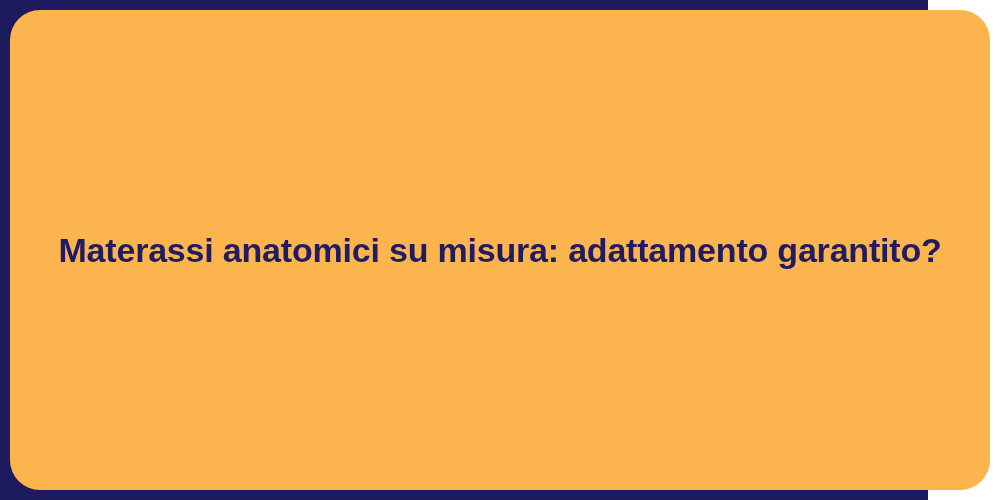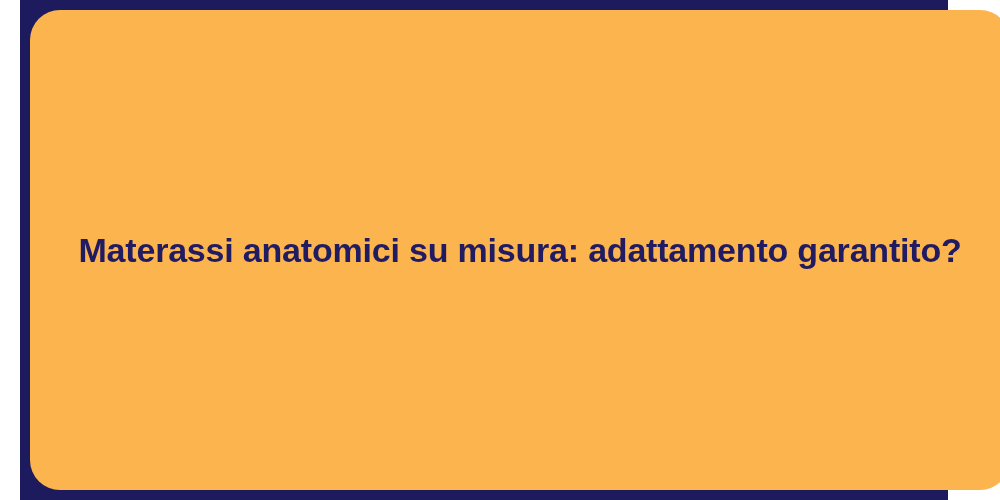--- a/index.html
+++ b/index.html
@@ -13,21 +13,20 @@
     overflow: hidden;
     font-family: "Liberation Sans", sans-serif;
   }
 
   .canvas {
     position: relative;
     width: 928px;
     height: 500px;
     background: #1e1a5e;
     box-sizing: border-box;
-    margin-left: 20px;
   }
 
   .card-panel {
     position: absolute;
     left: 10px;
     top: 10px;
     width: 980px;
     height: 480px;
     background: #fcb44f;
     border-radius: 30px;

